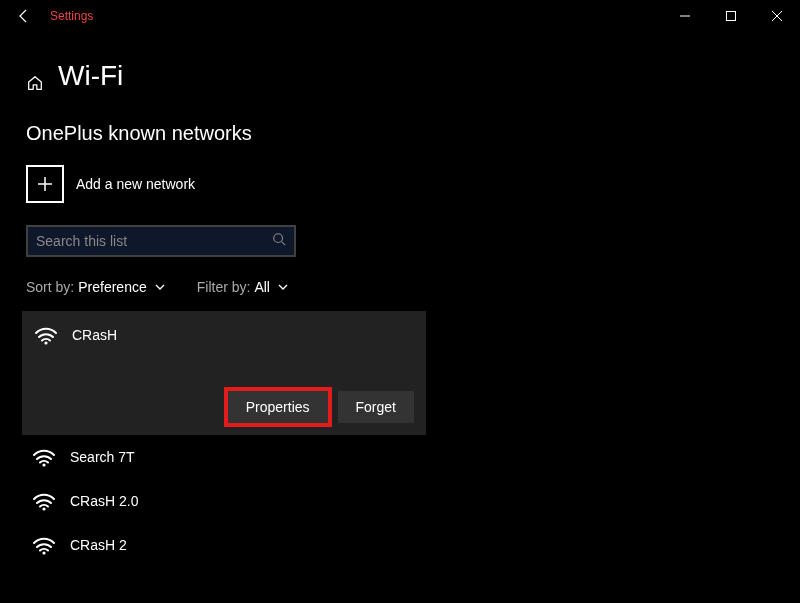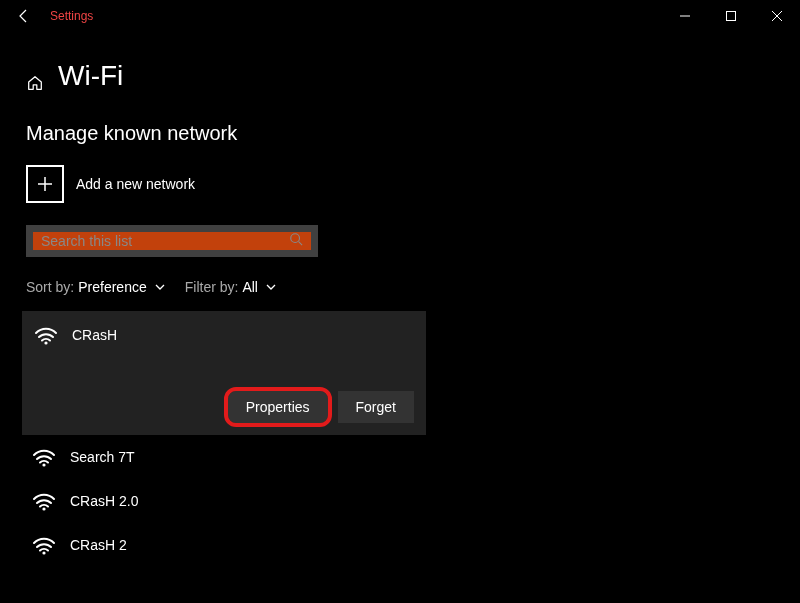--- a/index.html
+++ b/index.html
@@ -84,24 +84,24 @@
       height: 38px;
       border: 2px solid #fff;
       display: flex;
       align-items: center;
       justify-content: center;
     }
     .add-label {
       font-size: 14px;
     }
     .search-box {
-      width: 292px;
-      height: 32px;
-      border: 7px solid #404040;
-      background: #c2410c;
+      width: 270px;
+      height: 32px;
+      border: 2px solid #404040;
+      background: #0f172a;
       display: flex;
       align-items: center;
       padding: 0 8px;
       margin-bottom: 22px;
     }
     .search-input {
       flex: 1;
       background: transparent;
       border: none;
       color: #fff;
@@ -109,21 +109,21 @@
       outline: none;
     }
     .search-input::placeholder {
       color: #888;
     }
     .search-icon {
       color: #888;
     }
     .filters {
       display: flex;
-      gap: 20px;
+      gap: 32px;
       align-items: flex-end;
       font-size: 14px;
       margin-bottom: 16px;
     }
     .filter-item {
       display: flex;
       align-items: center;
       gap: 4px;
       cursor: pointer;
     }
@@ -174,21 +174,20 @@
       font-size: 14px;
       display: flex;
       align-items: center;
       justify-content: center;
       cursor: pointer;
       font-family: inherit;
     }
     .btn.highlighted {
       outline: 4px solid #e21b1b;
       outline-offset: 0;
-      border-radius: 8px;
     }
     .wifi-icon {
       display: flex;
       align-items: center;
       width: 26px;
     }
   </style>
 </head>
 <body>
 
@@ -221,21 +220,21 @@
 <div class="content">
   <div class="page-header">
     <span class="home-icon">
       <svg width="18" height="18" viewBox="0 0 20 20">
           <path d="M3 9 L10 3 L17 9 V17 H12 V12 H8 V17 H3 Z" stroke="#fff" stroke-width="1.4" fill="none" stroke-linejoin="round"></path>
         </svg>
     </span>
     <h1 class="page-title">Wi-Fi</h1>
   </div>
 
-  <h2 class="section-title">Manage known network</h2>
+  <h2 class="section-title">OnePlus known networks</h2>
 
   <div class="add-network">
     <div class="add-box">
       <svg width="18" height="18" viewBox="0 0 18 18">
           <path d="M9 2 V16 M2 9 H16" stroke="#fff" stroke-width="1.5"></path>
         </svg>
     </div>
     <span class="add-label">Add a new network</span>
   </div>
 

